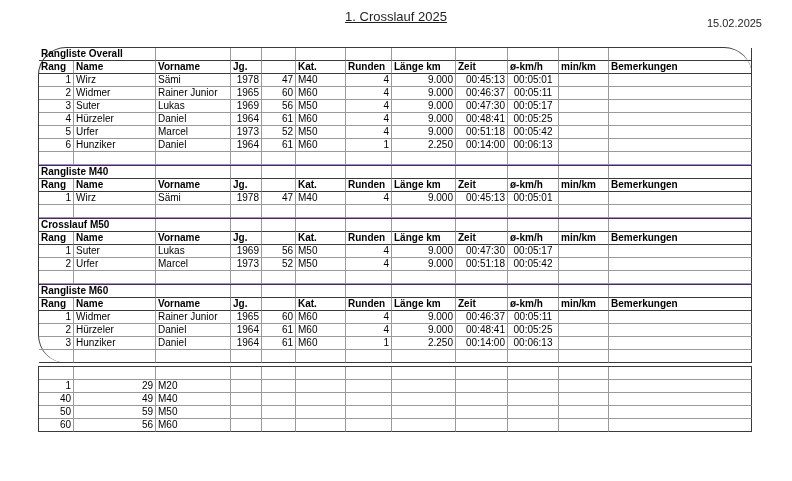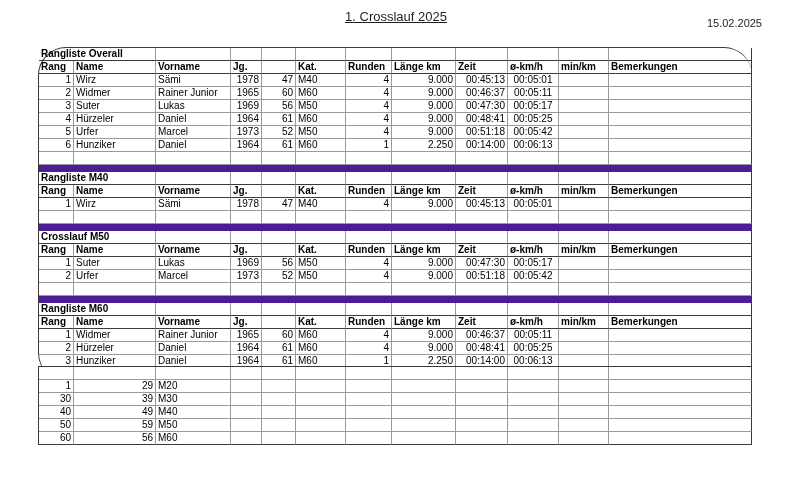--- a/index.html
+++ b/index.html
@@ -35,21 +35,21 @@
   .c {
     box-sizing: border-box;
     border-right: 1px solid #9a9a9a;
     border-bottom: 1px solid #9a9a9a;
     font-size: 10px; line-height: 12px;
     padding: 0 2px;
     overflow: hidden; white-space: nowrap;
   }
   .c.r   { text-align: right; }
   .c.ctr { text-align: center; }
-  .title-row { border-top: 7px solid #4c1d95; }
+  .title-row { border-top: 1px solid #4c1d95; }
   .sheet .row:first-child { border-top: none; }
   .title-row .c, .header-row .c { font-weight: bold; border-bottom-color: #3a3a3a; }
   .title-row .title-cell { grid-column: 1 / 3; }
   .sheet .row:last-child .c { border-bottom: 1.5px solid #3a3a3a; }
   .row .c:last-child { border-right: 1.5px solid #3a3a3a; }
 </style>
 </head>
 <body>
 
 <div class="page-header-title">1. Crosslauf 2025</div>
@@ -414,34 +414,20 @@
       <div class="c"></div>
       <div class="c"></div>
       <div class="c"></div>
       <div class="c"></div>
       <div class="c"></div>
       <div class="c"></div>
       <div class="c"></div>
       <div class="c"></div>
     </div>
     <div class="row">
-      <div class="c r">30</div>
-      <div class="c r">39</div>
-      <div class="c">M30</div>
-      <div class="c"></div>
-      <div class="c"></div>
-      <div class="c"></div>
-      <div class="c"></div>
-      <div class="c"></div>
-      <div class="c"></div>
-      <div class="c"></div>
-      <div class="c"></div>
-      <div class="c"></div>
-    </div>
-    <div class="row">
       <div class="c r">40</div>
       <div class="c r">49</div>
       <div class="c">M40</div>
       <div class="c"></div>
       <div class="c"></div>
       <div class="c"></div>
       <div class="c"></div>
       <div class="c"></div>
       <div class="c"></div>
       <div class="c"></div>

